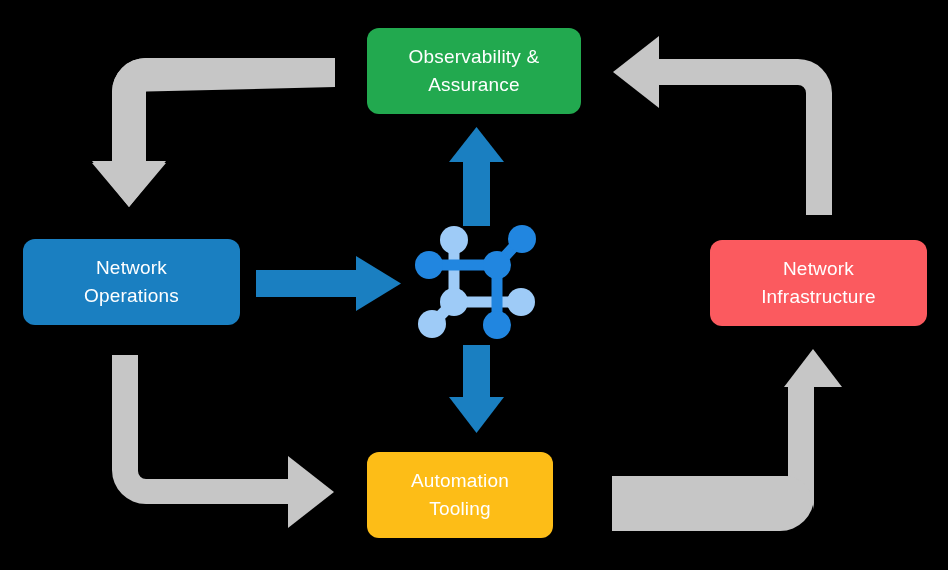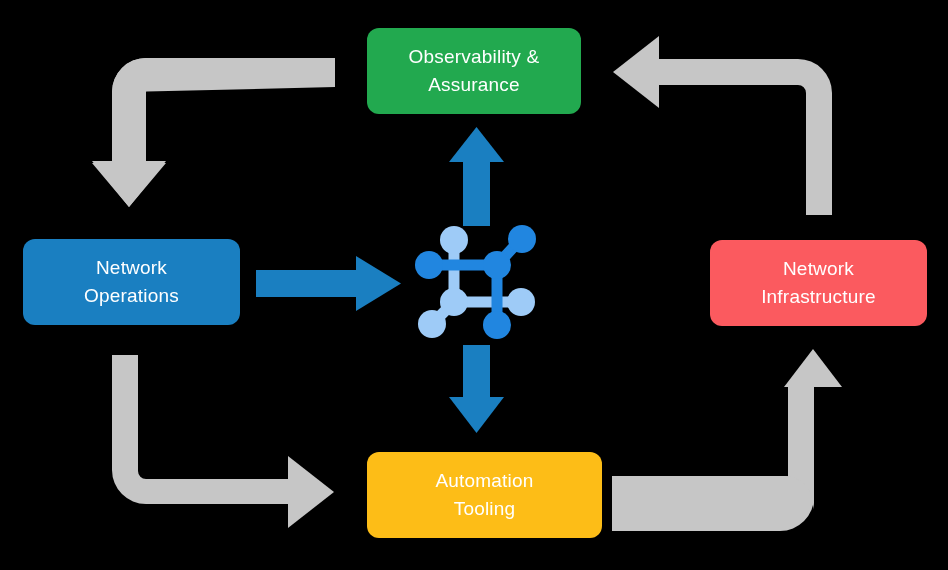--- a/index.html
+++ b/index.html
@@ -49,21 +49,21 @@
   #node-observability {
     left: 367px;  top: 28px;  width: 214px; height: 86px;
   }
   #node-network-operations {
     left: 23px;   top: 239px; width: 217px; height: 86px;
   }
   #node-network-infrastructure {
     left: 710px;  top: 240px; width: 217px; height: 86px;
   }
   #node-automation-tooling {
-    left: 367px;  top: 452px; width: 235px; height: 86px;
+    left: 367px;  top: 452px; width: 186px; height: 86px;
   }
 </style>
 </head>
 <body>
 
 <div id="diagram-canvas" style="background: rgb(0, 0, 0);">
 
   <svg id="diagram-svg" viewBox="0 0 948 570" xmlns="http://www.w3.org/2000/svg">
 
     <g>

